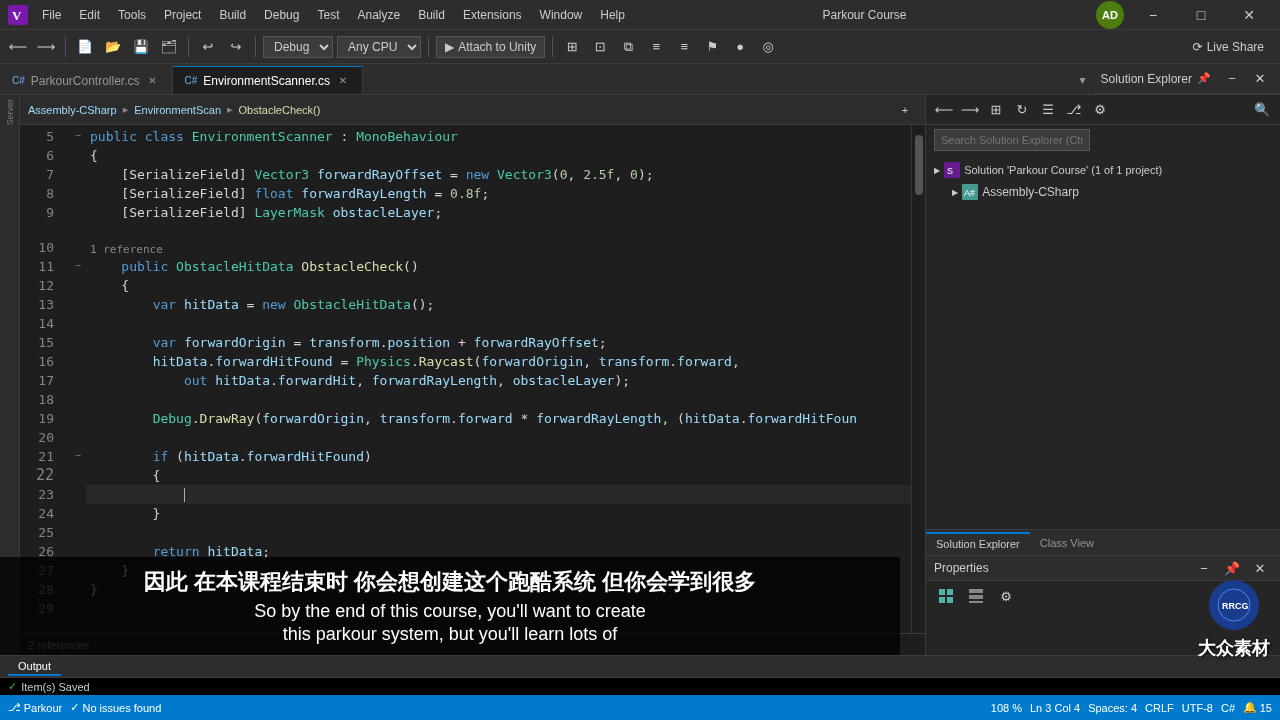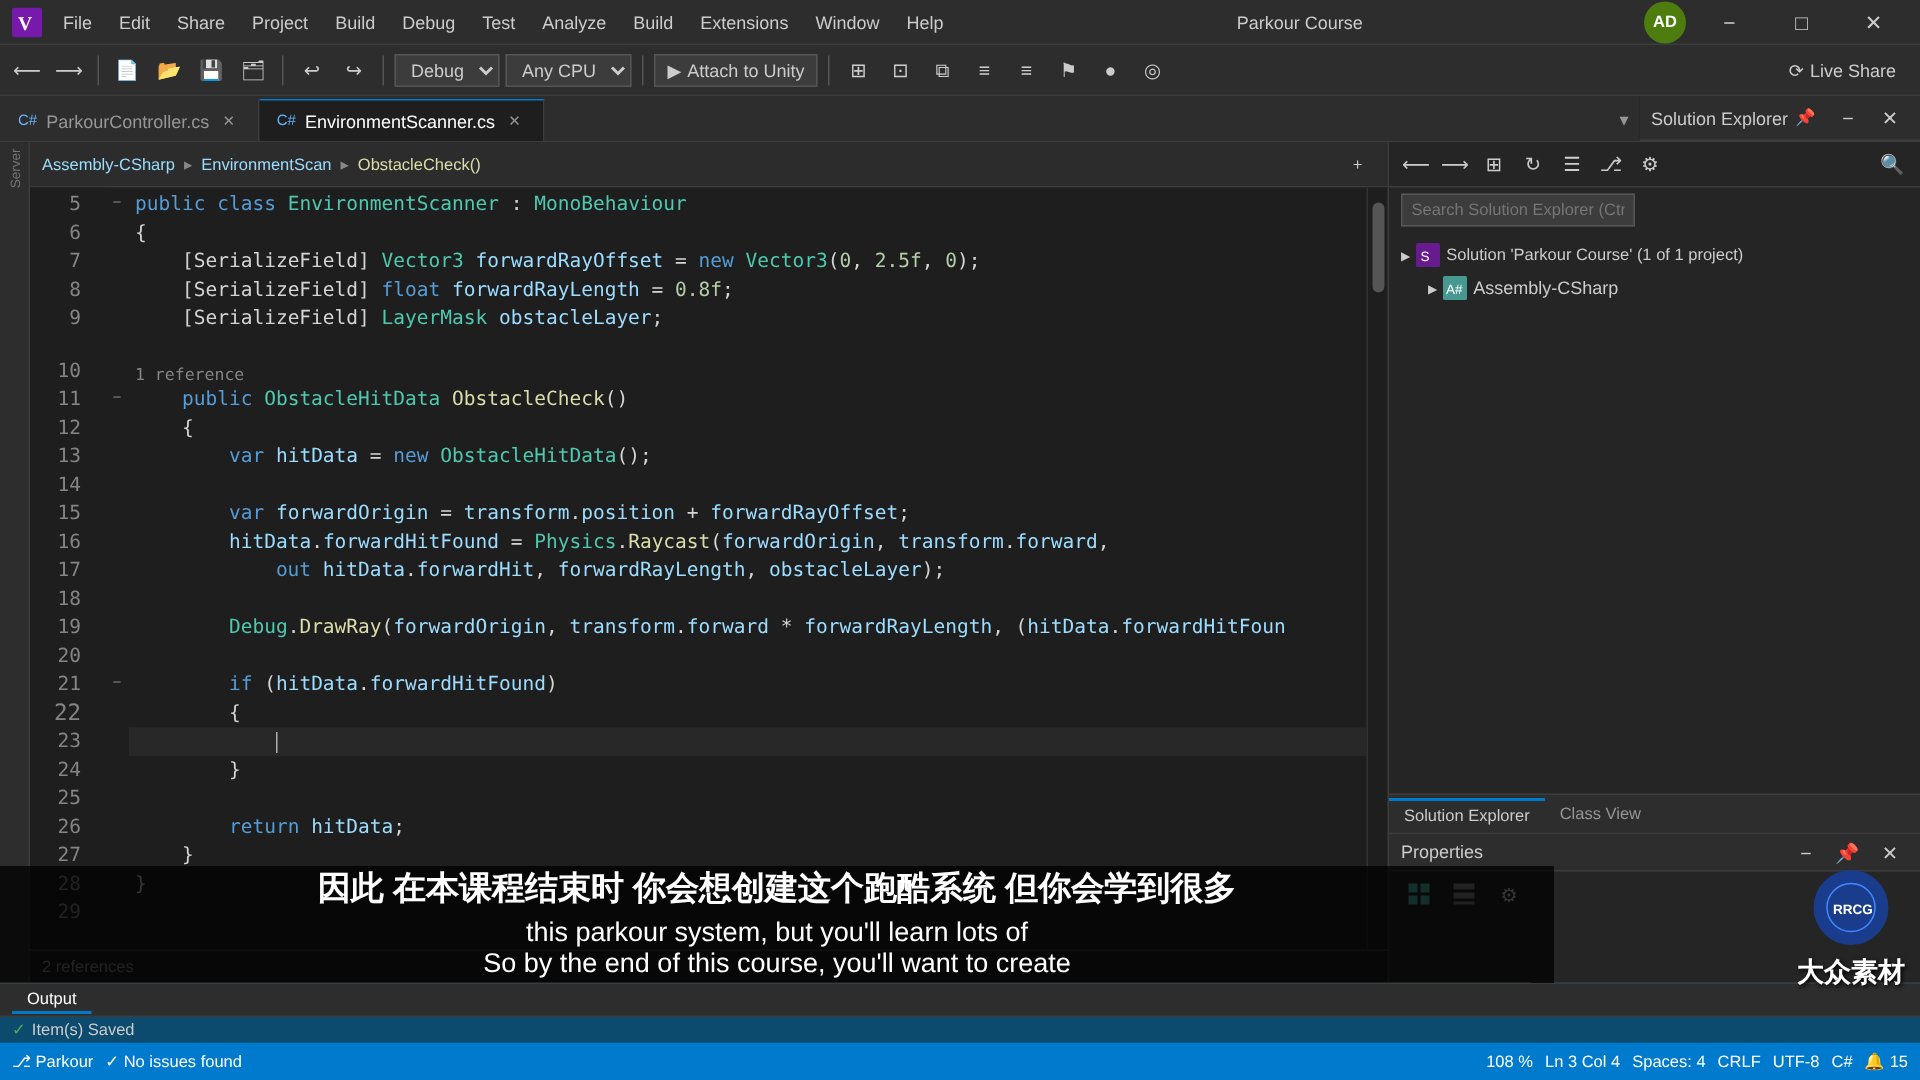--- a/index.html
+++ b/index.html
@@ -306,21 +306,21 @@
     .status-item {
       display: flex;
       align-items: center;
       gap: 3px;
       white-space: nowrap;
     }
 
     
     #bottom-panel {
       height: 40px;
-      background: #0c4a6e;
+      background: #000000;
       border-top: 1px solid #3c3c3c;
       display: flex;
       flex-direction: column;
     }
     #bottom-tabs {
       height: 22px;
       display: flex;
       align-items: center;
       gap: 2px;
       padding: 0 8px;
@@ -350,23 +350,23 @@
     }
 
     
     #subtitle-overlay {
       position: fixed;
       bottom: 65px;
       left: 0;
       right: 0;
       background: rgba(0,0,0,0.75);
       text-align: center;
-      padding: 0 20px;
+      padding: 10px 20px;
       z-index: 100;
-      width: 1036px;
+      width: 900px;
     }
     #subtitle-cn {
       font-size: 22px;
       color: #ffffff;
       font-weight: bold;
       margin-bottom: 4px;
     }
     #subtitle-en1 {
       font-size: 18px;
       color: #ffffff;
@@ -421,21 +421,21 @@
 
 <div id="title-bar">
 
   <svg width="20" height="20" viewBox="0 0 20 20">
     <rect width="20" height="20" rx="2" fill="#7719aa"></rect>
     <text x="4" y="15" font-size="13" font-weight="bold" fill="white" font-family="serif">V</text>
   </svg>
   <div class="menu-bar">
     <span class="menu-item">File</span>
     <span class="menu-item">Edit</span>
-    <span class="menu-item">Share</span>
+    <span class="menu-item">Tools</span>
     <span class="menu-item">Project</span>
     <span class="menu-item">Build</span>
     <span class="menu-item">Debug</span>
     <span class="menu-item">Test</span>
     <span class="menu-item">Analyze</span>
     <span class="menu-item">Build</span>
     <span class="menu-item">Extensions</span>
     <span class="menu-item">Window</span>
     <span class="menu-item">Help</span>
   </div>
@@ -748,22 +748,22 @@
     </div>
     <div class="status-item">
       <span>🔔</span>
       <span>15</span>
     </div>
   </div>
 </div>
 
 <div id="subtitle-overlay">
   <div id="subtitle-cn">因此 在本课程结束时 你会想创建这个跑酷系统 但你会学到很多</div>
+  <div id="subtitle-en1">So by the end of this course, you'll want to create</div>
   <div id="subtitle-en2">this parkour system, but you'll learn lots of</div>
-  <div id="subtitle-en1">So by the end of this course, you'll want to create</div>
 </div>
 
 <div id="watermark">
   <div style="background:#1a3c8c; border-radius:50%; width:50px; height:50px; display:flex; align-items:center; justify-content:center;">
     <svg width="36" height="36" viewBox="0 0 36 36">
       <circle cx="18" cy="18" r="16" fill="#1a3c8c" stroke="#4488ff" stroke-width="1"></circle>
       <text x="6" y="22" font-size="9" font-weight="bold" fill="white">RRCG</text>
     </svg>
   </div>
   <div style="font-size:18px; font-weight:bold; color:white; text-shadow:1px 1px 3px black;">大众素材</div>

